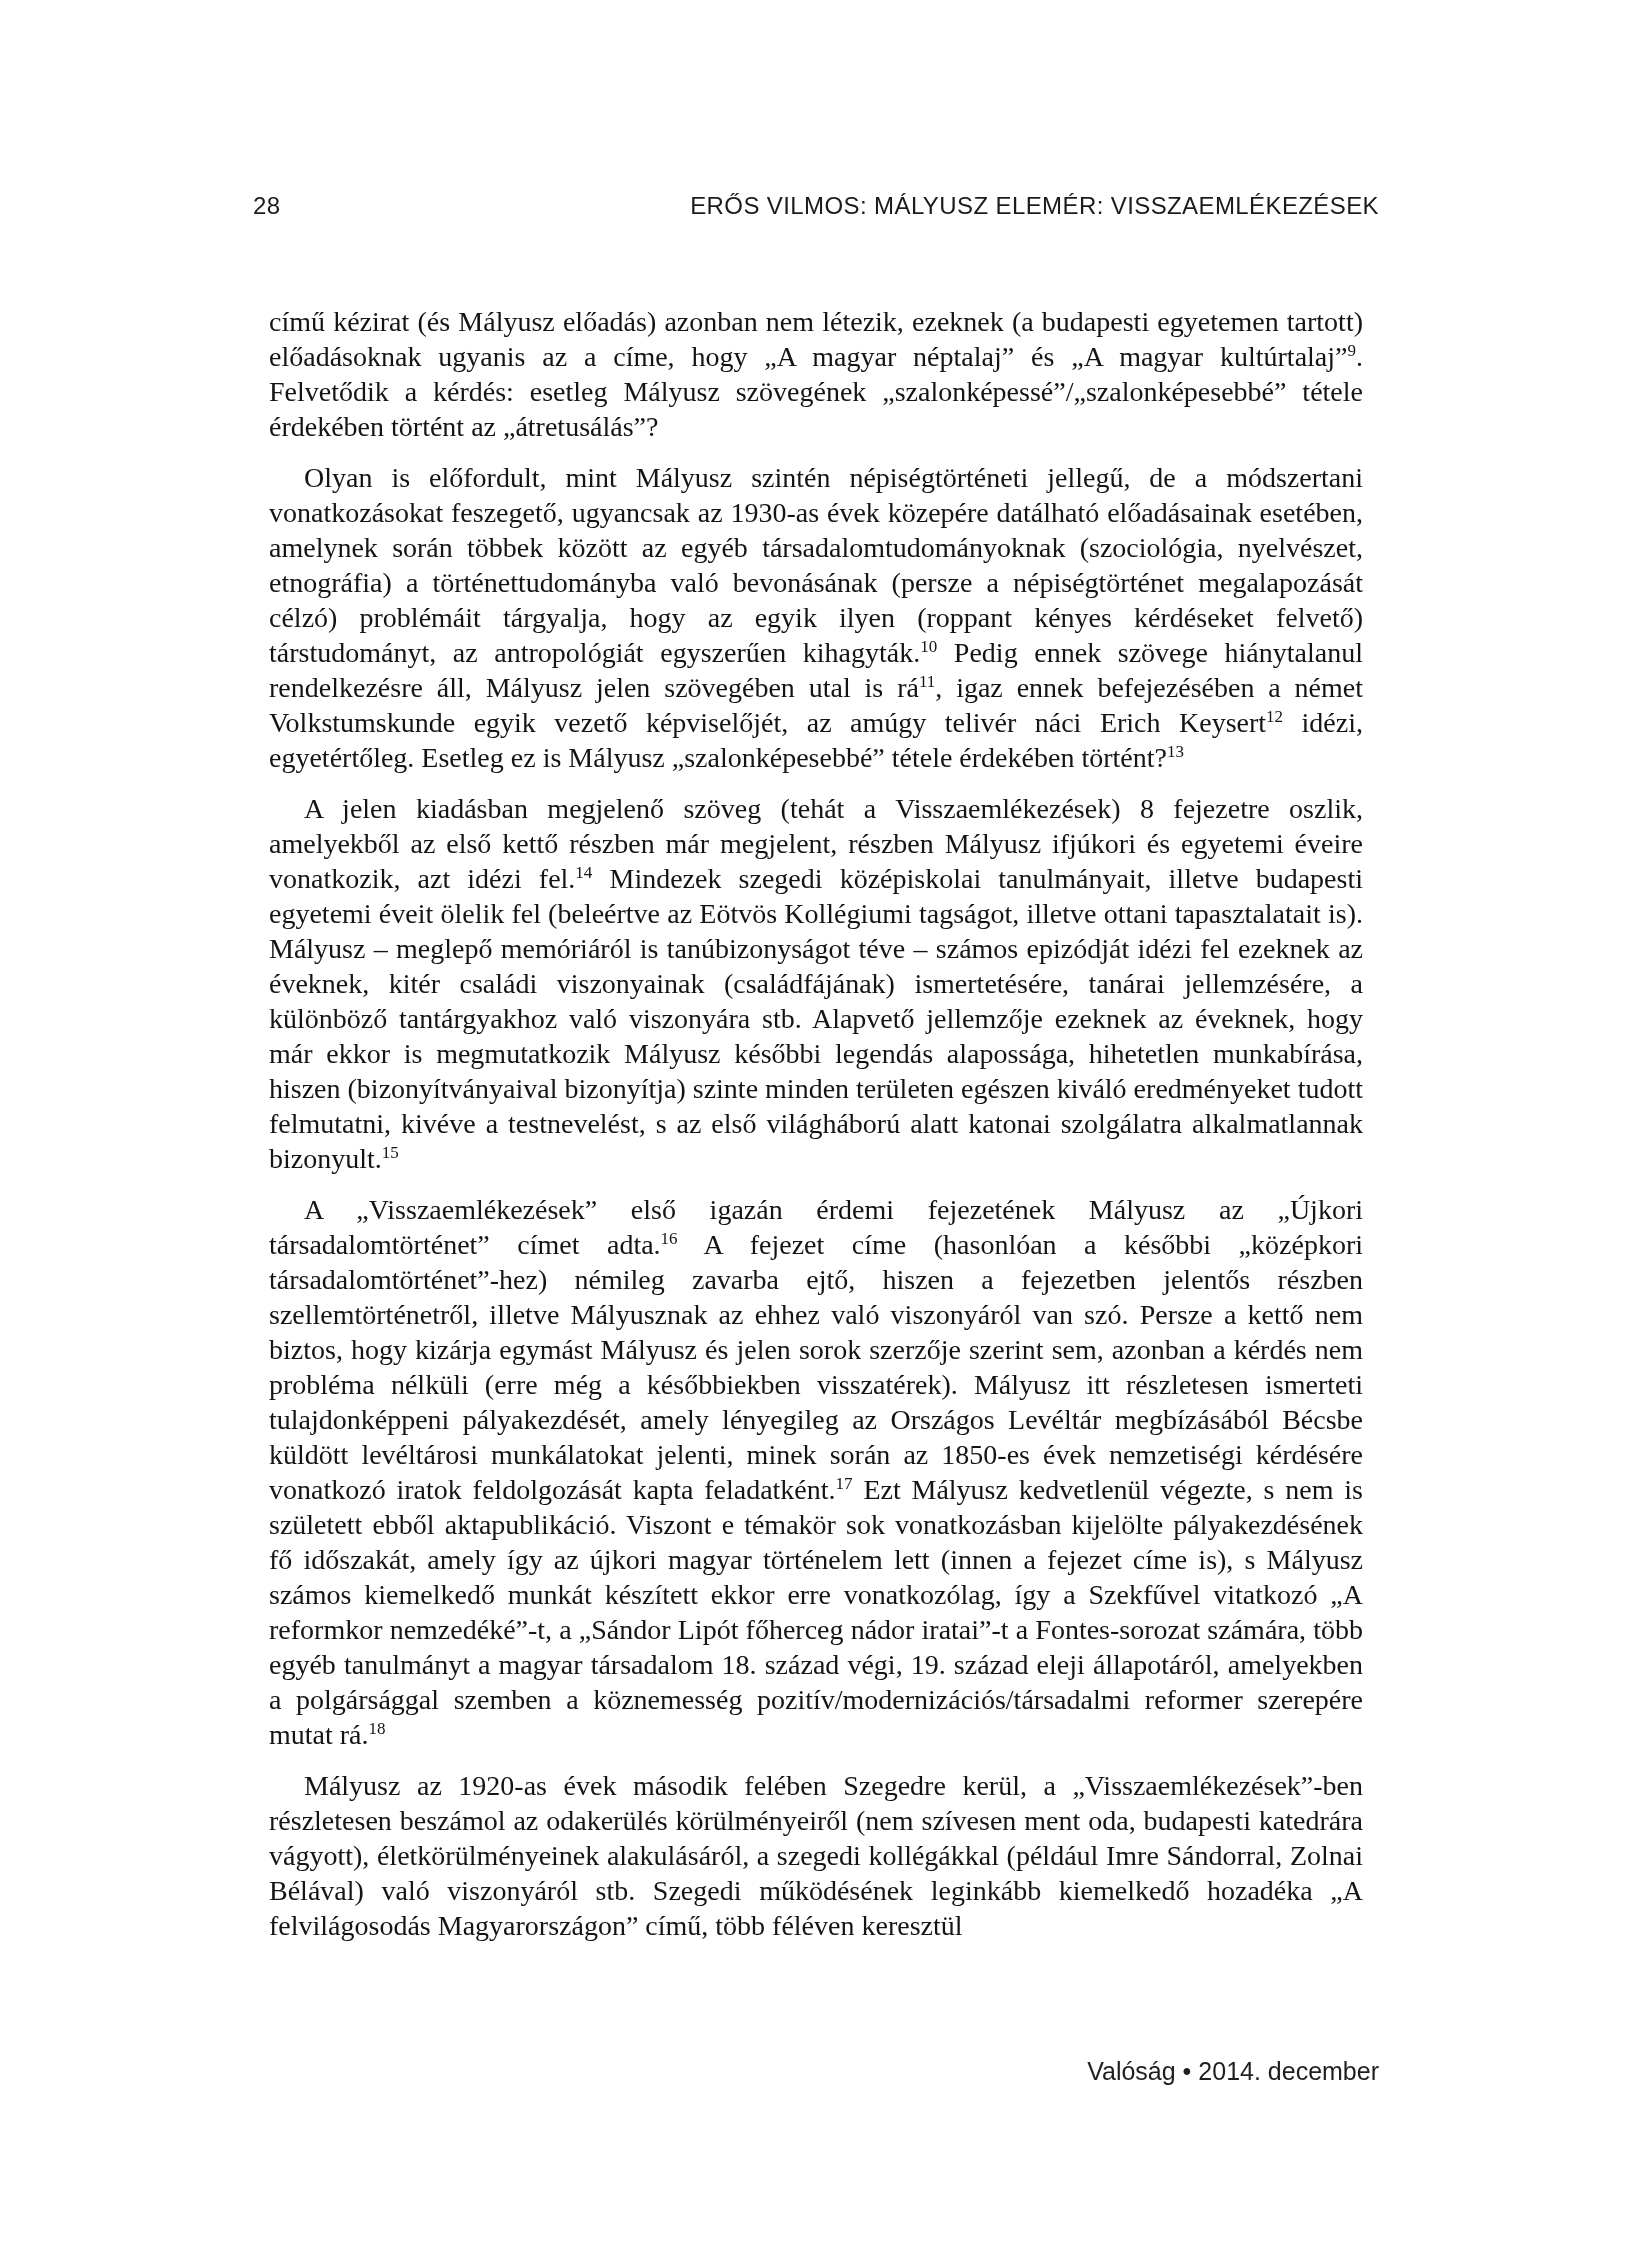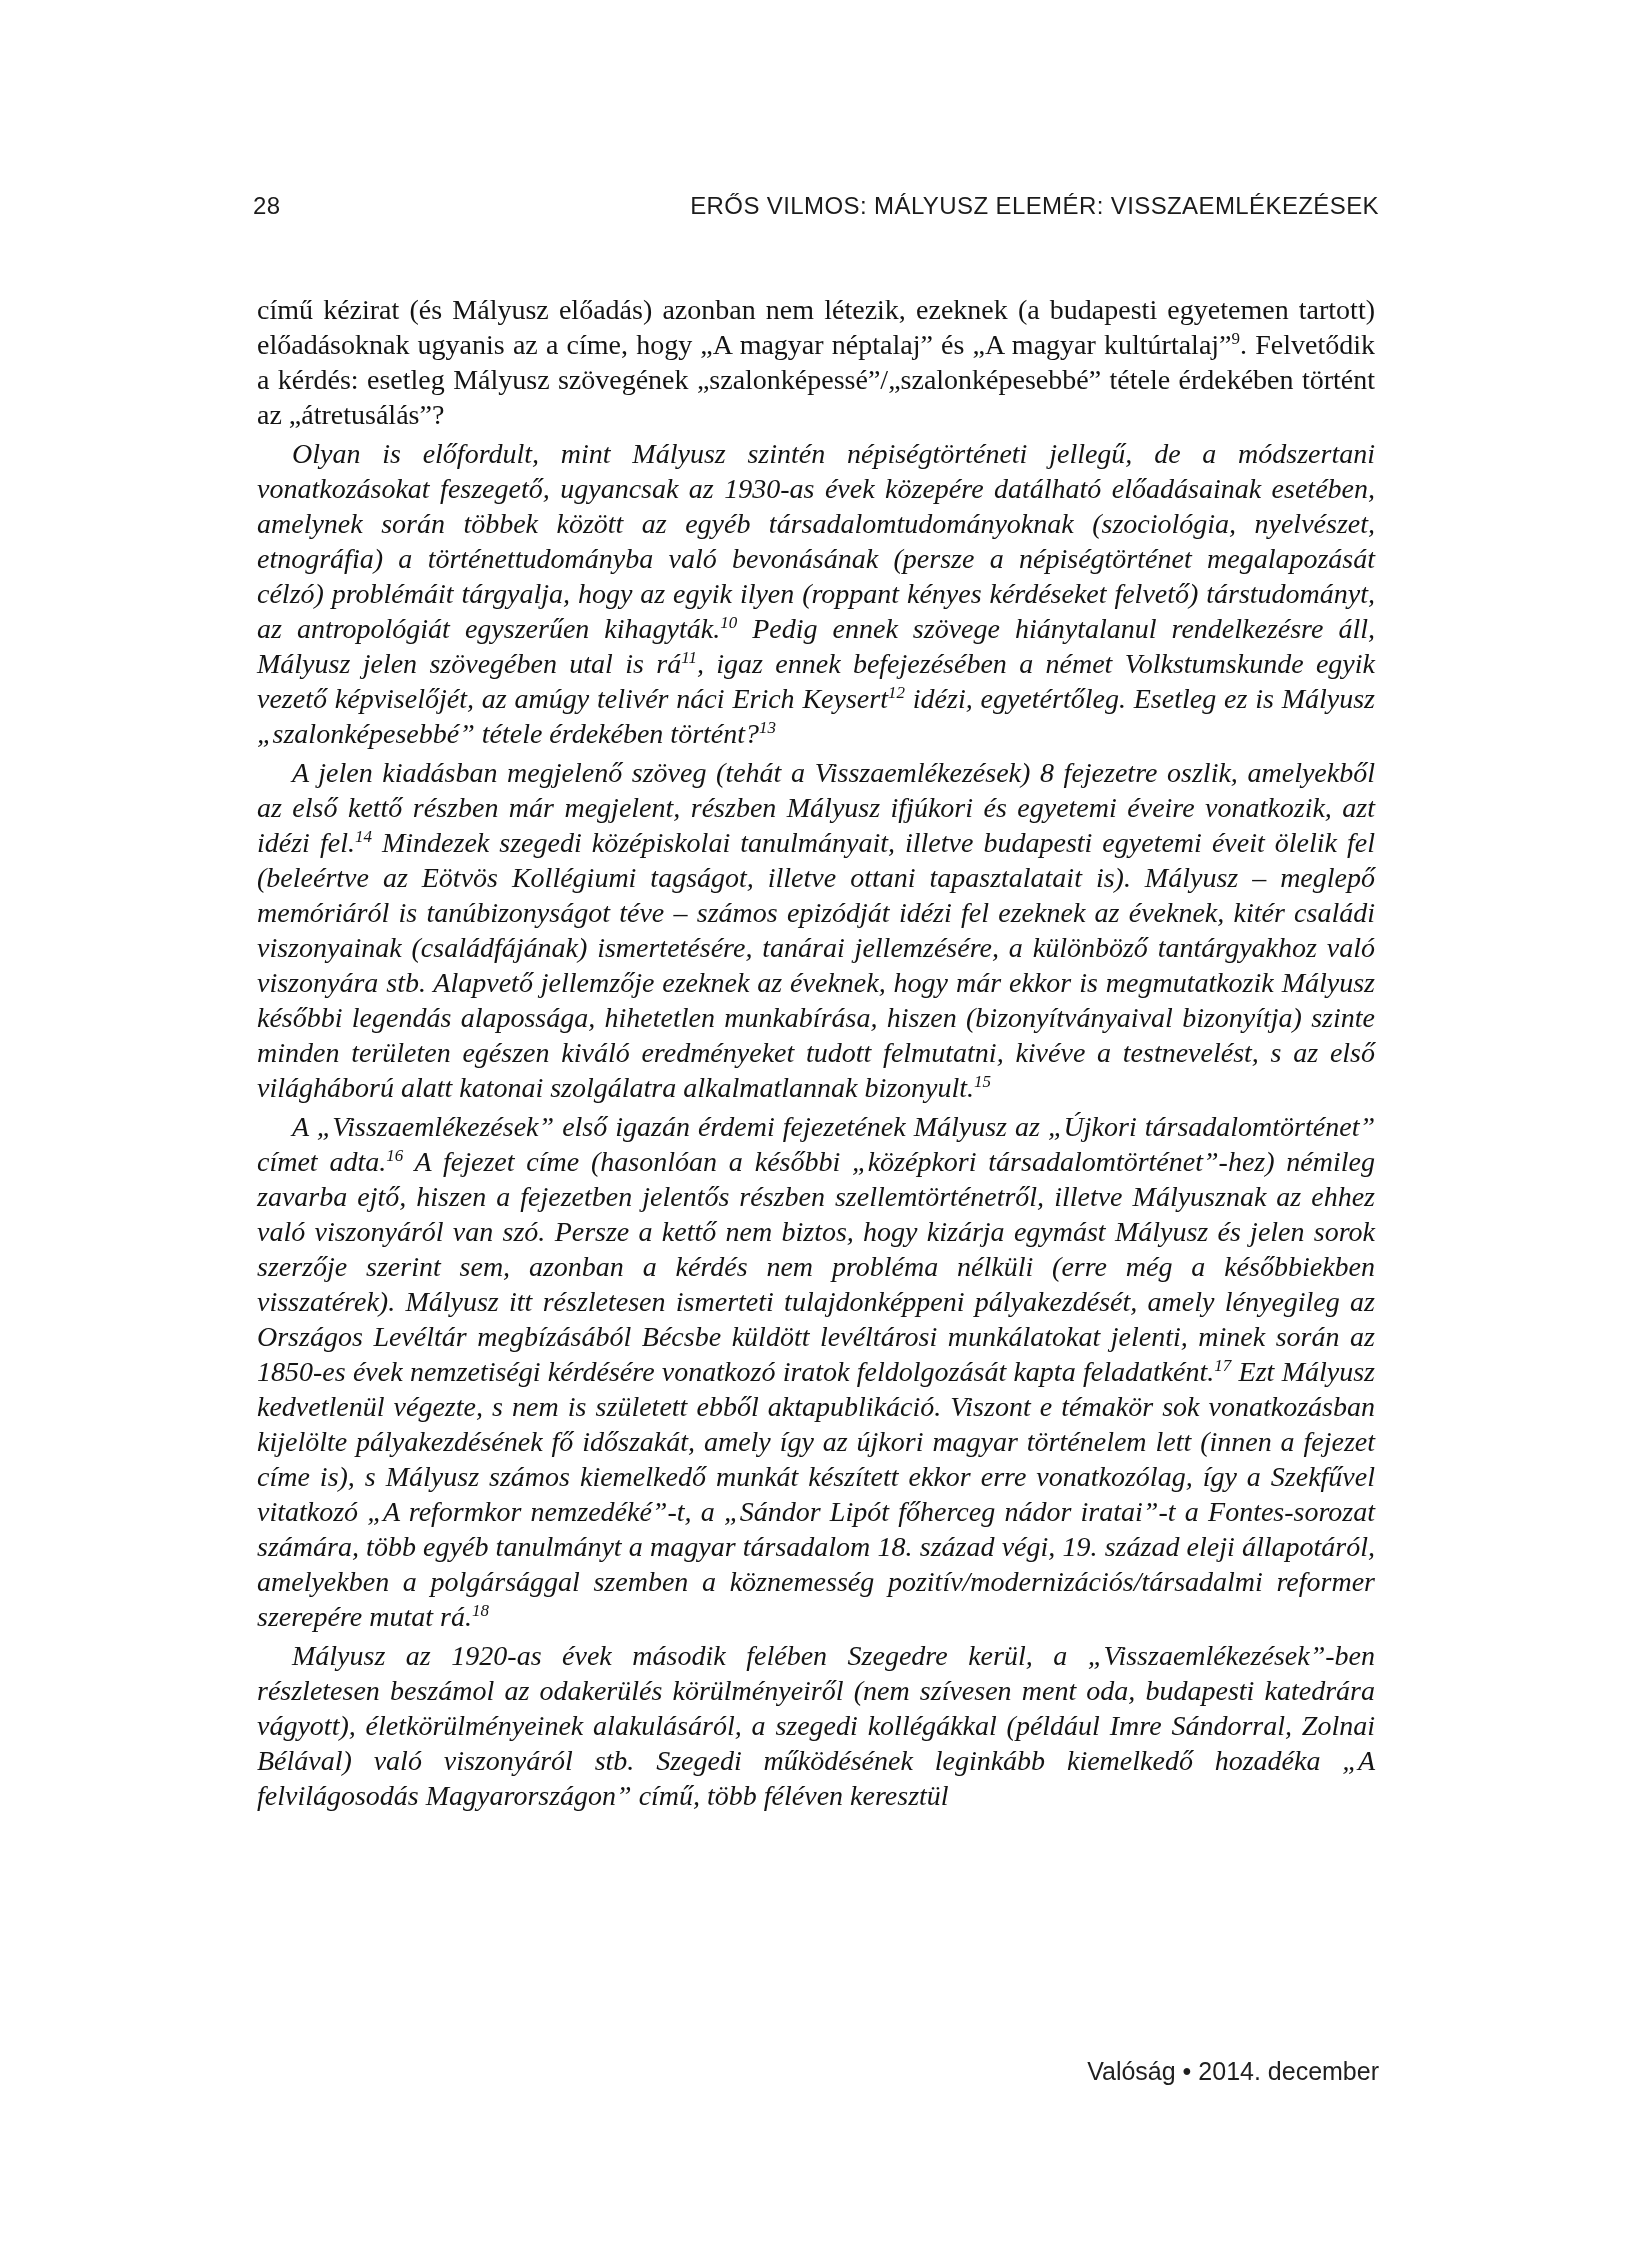--- a/index.html
+++ b/index.html
@@ -34,26 +34,25 @@
     position: absolute;
     top: 288px;
     left: 253px;
     width: 1126px;
     font-size: 28px;
     line-height: 35px;
     text-align: justify;
     color: #141414;
   }
   .body-text p {
-    margin: 4px;
+    margin: 16px;
     padding: 0;
   }
   .body-text p.indent {
     text-indent: 35px;
-    font-style: italic;
   }
   .fnref {
     font-size: 17px;
     line-height: 0;
     position: relative;
     top: -10px;
     letter-spacing: 0;
   }
   .footer-row {
     position: absolute;

